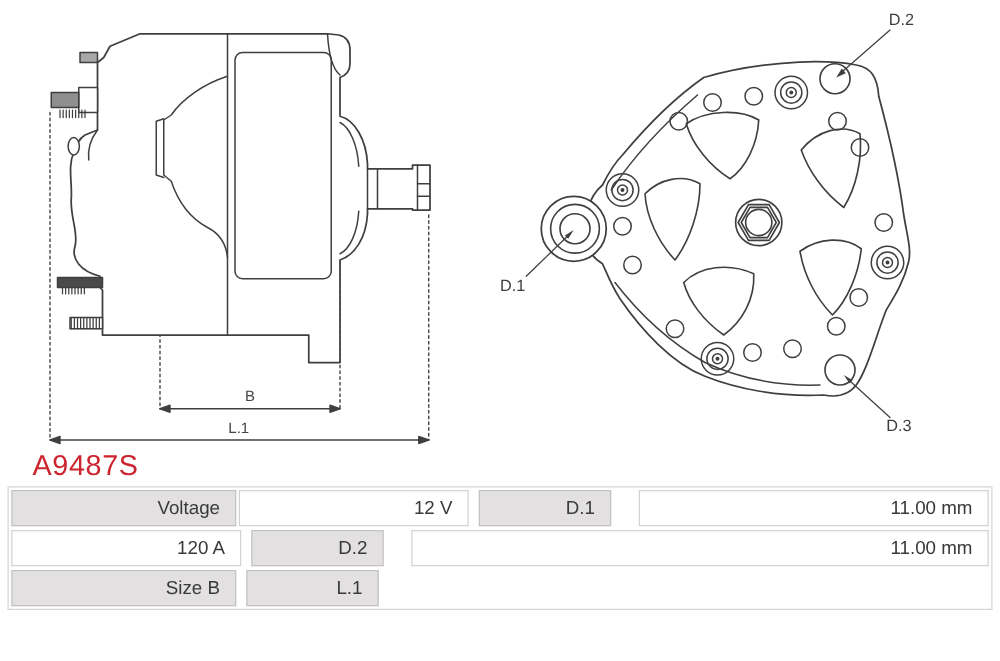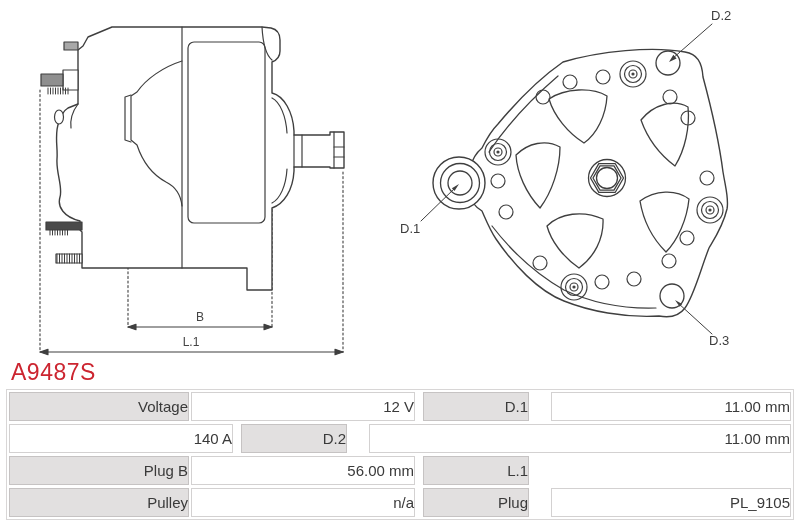--- a/index.html
+++ b/index.html
@@ -2,38 +2,38 @@
 <html><head>
 <meta charset="utf-8">
 <style>
   html,body{margin:0;padding:0;}
   body{
     width:800px;height:529px;overflow:hidden;background:#ffffff;
     font-family:"Liberation Sans",sans-serif;position:relative;
   }
   .drawing-area{position:absolute;left:0;top:0;width:800px;height:360px;}
   .part-title{
-    position:absolute;left:11px;top:359px;font-size:23px;line-height:26px;
+    position:absolute;left:26px;top:359px;font-size:23px;line-height:26px;
     color:#cc2530;letter-spacing:0.5px;font-weight:400;
   }
   .spec-table{
     position:absolute;left:6px;top:389px;width:788px;box-sizing:border-box;
     border:1px solid #d8d6d6;padding:2px;background:#ffffff;
   }
   .spec-row{display:flex;gap:2px;height:29px;margin-bottom:3px;}
   .spec-row:last-child{margin-bottom:0;}
   .cell{
     display:flex;align-items:center;justify-content:flex-end;
     font-size:15px;color:#3a3a3a;box-sizing:border-box;
-    white-space:nowrap;
+    padding-right:12px;white-space:nowrap;
   }
   .cell.label{background:#e2e0e0;border:1px solid #c6c3c3;}
   .cell.value{background:#ffffff;border:1px solid #d3d1d1;}
   .w-label-left{width:180px;}
-  .w-value-left{width:224px;text-align:center;}
+  .w-value-left{width:184px;text-align:center;}
   .spacer{width:4px;}
   .w-label-right{width:106px;}
   .w-value-right{flex:1;margin-left:20px;}
   svg text{font-family:"Liberation Sans",sans-serif;}
 </style>
 </head>
 <body>
 
 <div class="drawing-area">
 <svg width="800" height="360" viewBox="0 0 800 360" fill="none" stroke-linejoin="round" stroke-linecap="round">
@@ -218,31 +218,23 @@
 
 <div class="spec-table">
   <div class="spec-row">
     <div class="cell label w-label-left">Voltage</div>
     <div class="cell value w-value-left">12 V</div>
     <div class="spacer"></div>
     <div class="cell label w-label-right">D.1</div>
     <div class="cell value w-value-right">11.00 mm</div>
   </div>
   <div class="spec-row">
-    <div class="cell value w-value-left">140 A</div>
+    <div class="cell value w-value-left">120 A</div>
     <div class="spacer"></div>
     <div class="cell label w-label-right">D.2</div>
     <div class="cell value w-value-right">11.00 mm</div>
   </div>
   <div class="spec-row">
-    <div class="cell label w-label-left">Plug B</div>
-    <div class="cell value w-value-left">56.00 mm</div>
+    <div class="cell label w-label-left">Size B</div>
     <div class="spacer"></div>
     <div class="cell label w-label-right">L.1</div>
   </div>
-  <div class="spec-row">
-    <div class="cell label w-label-left">Pulley</div>
-    <div class="cell value w-value-left">n/a</div>
-    <div class="spacer"></div>
-    <div class="cell label w-label-right">Plug</div>
-    <div class="cell value w-value-right">PL_9105</div>
-  </div>
 </div>
 
 </body></html>

